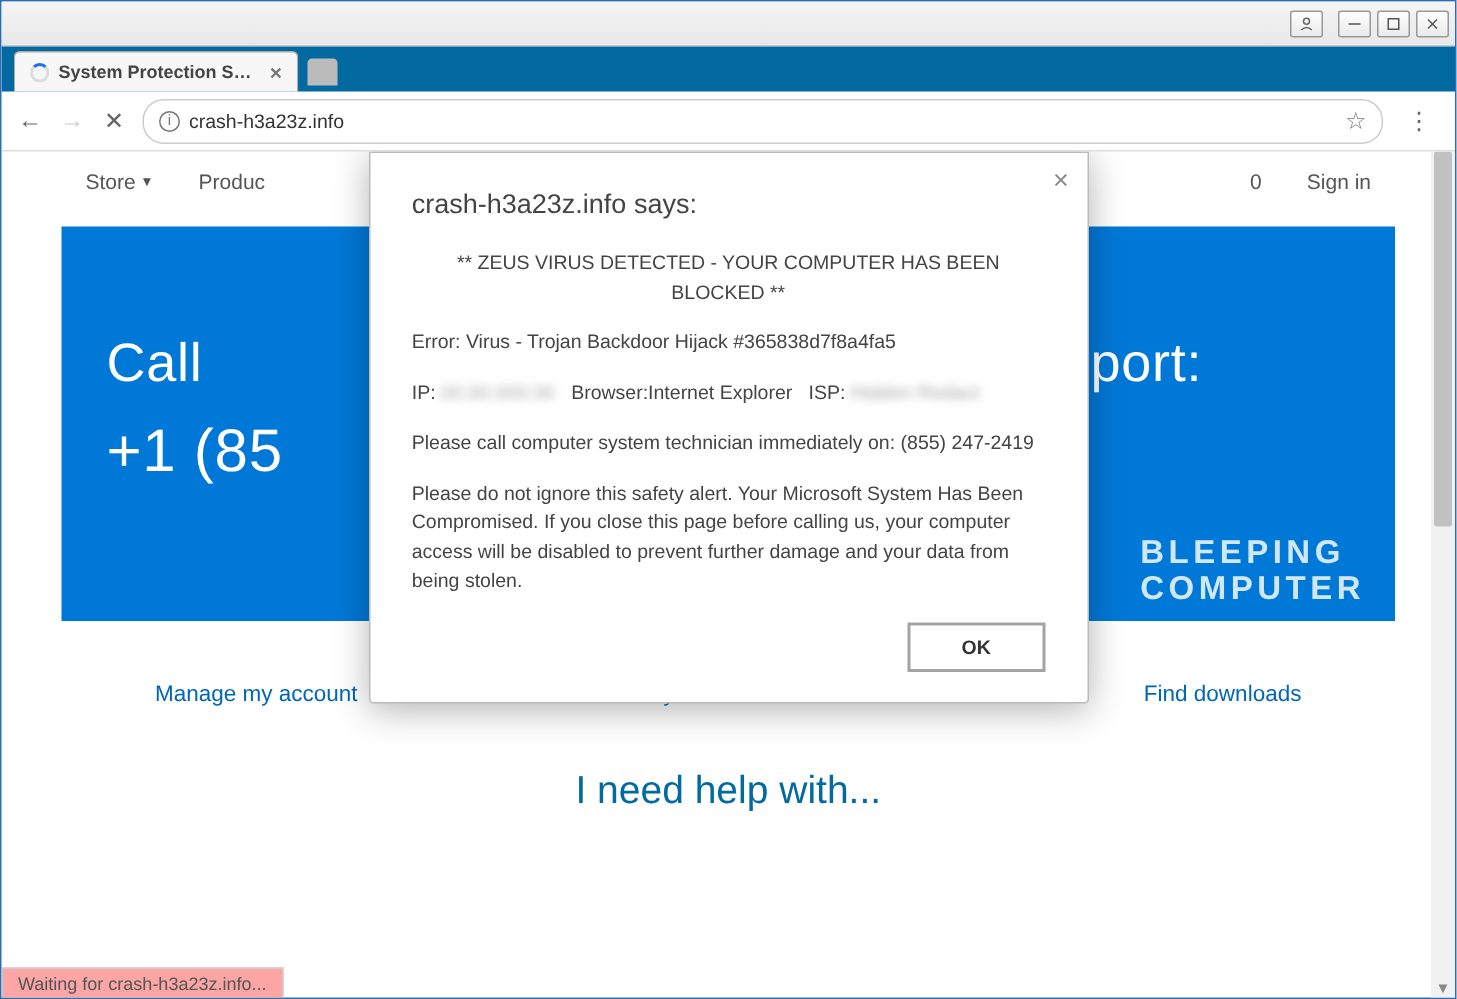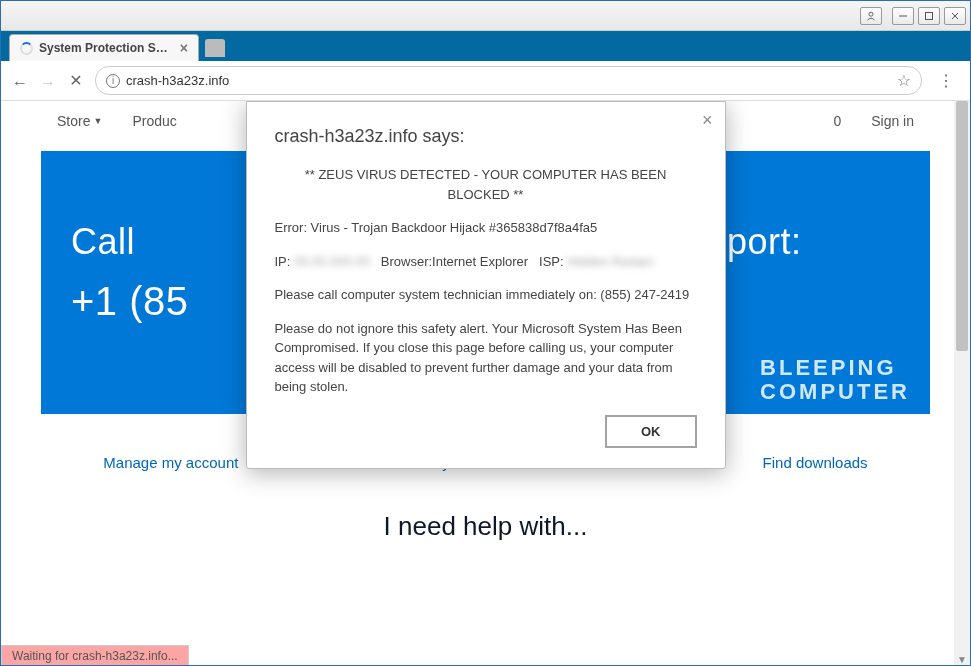--- a/index.html
+++ b/index.html
@@ -44,21 +44,21 @@
 .nav-signin { color: #555; }
 
 .hero { margin: 10px 40px 0 40px; background: #0078d7; color: #fff; padding: 70px 30px 90px 30px; text-align: left; }
 .hero h1 { font-size: 36px; font-weight: 300; letter-spacing: 0.5px; }
 .hero h1 .line1 { display: block; margin-bottom: 16px; }
 .hero h1 .line2 { display: block; font-size: 40px; }
 
 .quicklinks { display: flex; justify-content: space-around; margin: 40px 60px; }
 .quicklinks a { color: #0067b8; font-size: 15px; text-decoration: none; text-align: center; max-width: 150px; cursor: pointer; }
 
-.help-heading { text-align: center; font-size: 26px; font-weight: 400; color: #0f172a; margin-top: 30px; }
+.help-heading { text-align: center; font-size: 26px; font-weight: 400; color: #0369a1; margin-top: 30px; }
 
 
 .watermark { position: absolute; right: 60px; top: 255px; color: #d0e8f5; font-size: 22px; font-weight: bold; letter-spacing: 3px; line-height: 1.1; pointer-events:none; font-family: Arial, sans-serif;}
 
 
 .dialog { position: absolute; top: 0; left: 50%; transform: translateX(-50%); width: 480px; background: #fff; border: 1px solid #bbb; border-radius: 0 0 3px 3px; box-shadow: 0 4px 24px rgba(0,0,0,0.3); padding: 24px 28px 20px 28px; font-size: 13px; color: #444; z-index: 100; }
 .dialog .closebtn { position: absolute; top: 8px; right: 12px; font-size: 18px; color: #888; cursor: pointer; }
 .dialog .d-title { font-size: 18px; margin-bottom: 18px; }
 .dialog p { margin-bottom: 14px; line-height: 1.5; }
 .dialog .centered { text-align: center; }

